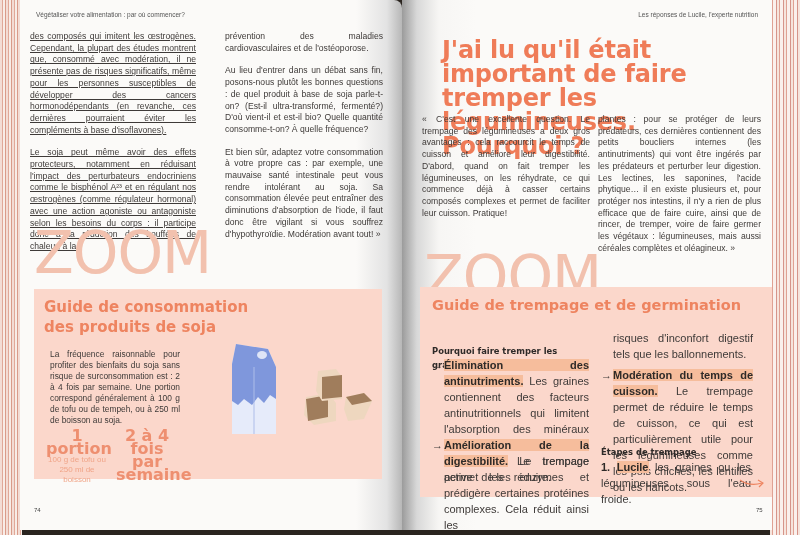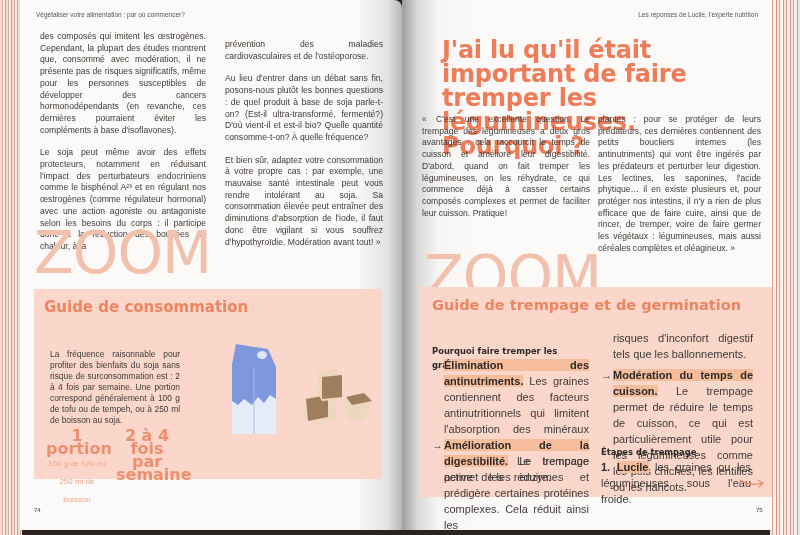--- a/index.html
+++ b/index.html
@@ -16,49 +16,50 @@
   .running{position:absolute;top:11px;font-size:6.5px;color:#555;}
   .folio{position:absolute;font-size:6px;color:#444;top:507px;}
   .col{position:absolute;font-size:8.6px;line-height:11.7px;color:#3e3a38;text-align:justify;}
   .col p{margin:0 0 11px 0;}
   .zoomword{position:absolute;font-family:"DejaVu Sans",sans-serif;font-weight:normal;font-size:58px;line-height:50px;color:#f2c1ae;letter-spacing:-1px;}
   .box{position:absolute;background:#fbd7cb;}
   .box-title{position:absolute;font-family:"DejaVu Sans",sans-serif;font-weight:bold;color:#ee8460;}
   .big-q{position:absolute;left:40px;top:38px;font-family:"DejaVu Sans",sans-serif;font-weight:bold;font-size:24px;line-height:24px;color:#ef7c58;letter-spacing:-0.2px;}
   .stat{position:absolute;text-align:center;color:#ee8f70;}
   .stat .hd{font-family:"DejaVu Sans",sans-serif;font-weight:bold;font-size:16px;line-height:13px;}
-  .stat .sub{font-size:8px;line-height:18px;color:#f0a589;}
+  .stat .sub{font-size:8px;line-height:10px;color:#f0a589;}
   .hl{background:#f6bd9c;}
   .bul{position:absolute;font-size:11px;line-height:16px;color:#3e3a38;text-align:justify;}
   .bul .arrow{position:absolute;left:-12px;top:0;}
   .bold{font-weight:bold;color:#2e2a28;}
 </style>
 </head>
 <body>
 
 <div class="edge-left"></div>
 <div class="edge-right"></div>
 
 <div class="page left">
   <div class="running" style="left:16px;">Végétaliser votre alimentation : par où commencer?</div>
 
-  <div class="col" style="left:20px;top:31px;width:166px;">
+  <div class="col" style="left:10px;top:31px;width:166px;text-decoration:underline;">
     <p>des composés qui imitent les œstrogènes. Cependant, la plupart des études montrent que, consommé avec modération, il ne présente pas de risques significatifs, même pour les personnes susceptibles de développer des cancers hormonodépendants (en revanche, ces dernières pourraient éviter les compléments à base d'isoflavones).</p>
     <p>Le soja peut même avoir des effets protecteurs, notamment en réduisant l'impact des perturbateurs endocriniens comme le bisphénol A²³ et en régulant nos œstrogènes (comme régulateur hormonal) avec une action agoniste ou antagoniste selon les besoins du corps : il participe donc à la réduction des bouffées de chaleur, à la</p>
   </div>
-  <div class="col" style="left:205px;top:31px;width:158px;margin-top:8px;">
+  <div class="col" style="left:205px;top:31px;width:158px;">
     <p>prévention des maladies cardiovasculaires et de l'ostéoporose.</p>
     <p>Au lieu d'entrer dans un débat sans fin, posons-nous plutôt les bonnes questions : de quel produit à base de soja parle-t-on? (Est-il ultra-transformé, fermenté?) D'où vient-il et est-il bio? Quelle quantité consomme-t-on? À quelle fréquence?</p>
     <p>Et bien sûr, adaptez votre consommation à votre propre cas : par exemple, une mauvaise santé intestinale peut vous rendre intolérant au soja. Sa consommation élevée peut entraîner des diminutions d'absorption de l'iode, il faut donc être vigilant si vous souffrez d'hypothyroïdie. Modération avant tout! »</p>
   </div>
 
   <div class="zoomword" style="left:14px;top:228px;">ZOOM</div>
   <div class="box" style="left:14px;top:266px;width:348px;height:190px;margin-top:23px;">
     <div class="box-title" style="left:10px;top:8px;font-size:15px;line-height:20px;">
       <div>Guide de consommation</div>
+      <div>des produits de soja</div>
     </div>
     <div class="col" style="left:16px;top:60px;width:130px;font-size:8.4px;line-height:11px;">La fréquence raisonnable pour profiter des bienfaits du soja sans risque de surconsommation est : 2 à 4 fois par semaine. Une portion correspond généralement à 100 g de tofu ou de tempeh, ou à 250 ml de boisson au soja.</div>
     <div class="stat" style="left:12px;top:140px;width:62px;">
       <div class="hd">1 portion</div>
       <div class="sub">100 g de tofu ou 250 ml de boisson</div>
     </div>
     <div class="stat" style="left:82px;top:140px;width:62px;">
       <div class="hd">2 à 4 fois par semaine</div>
     </div>
 

